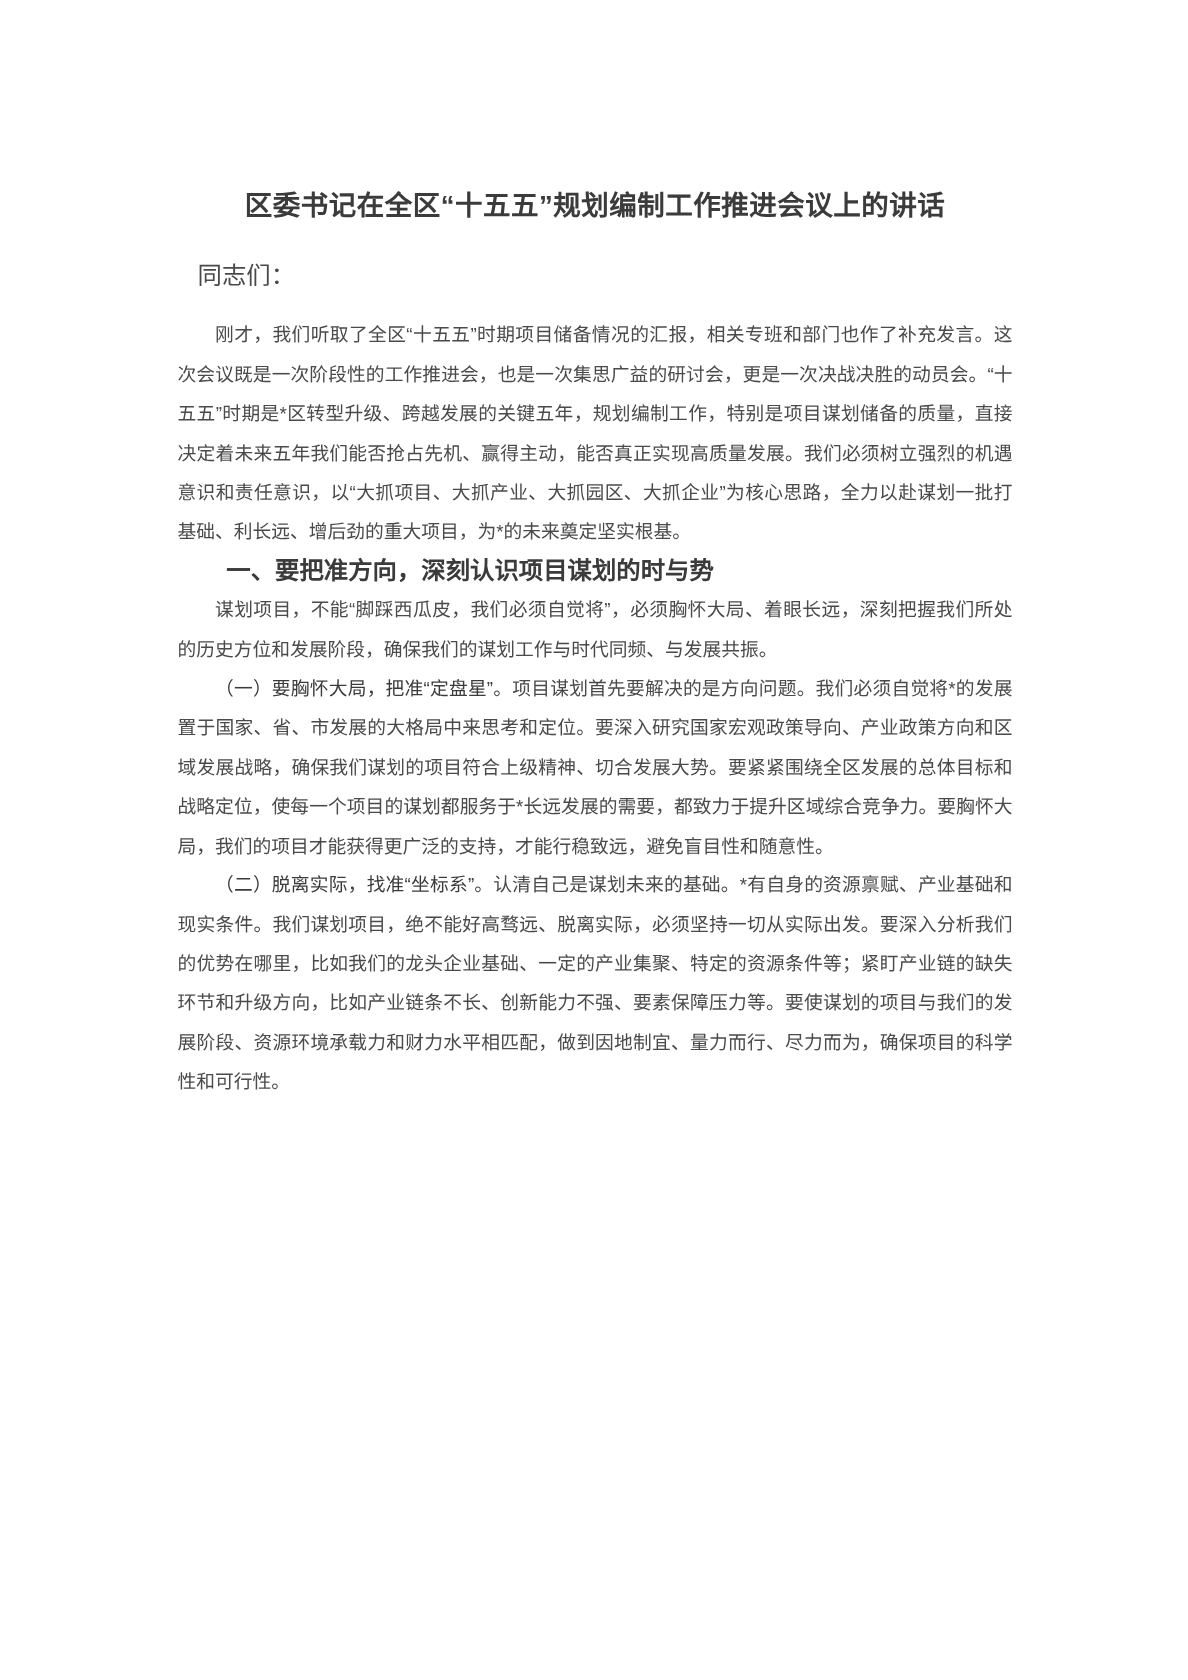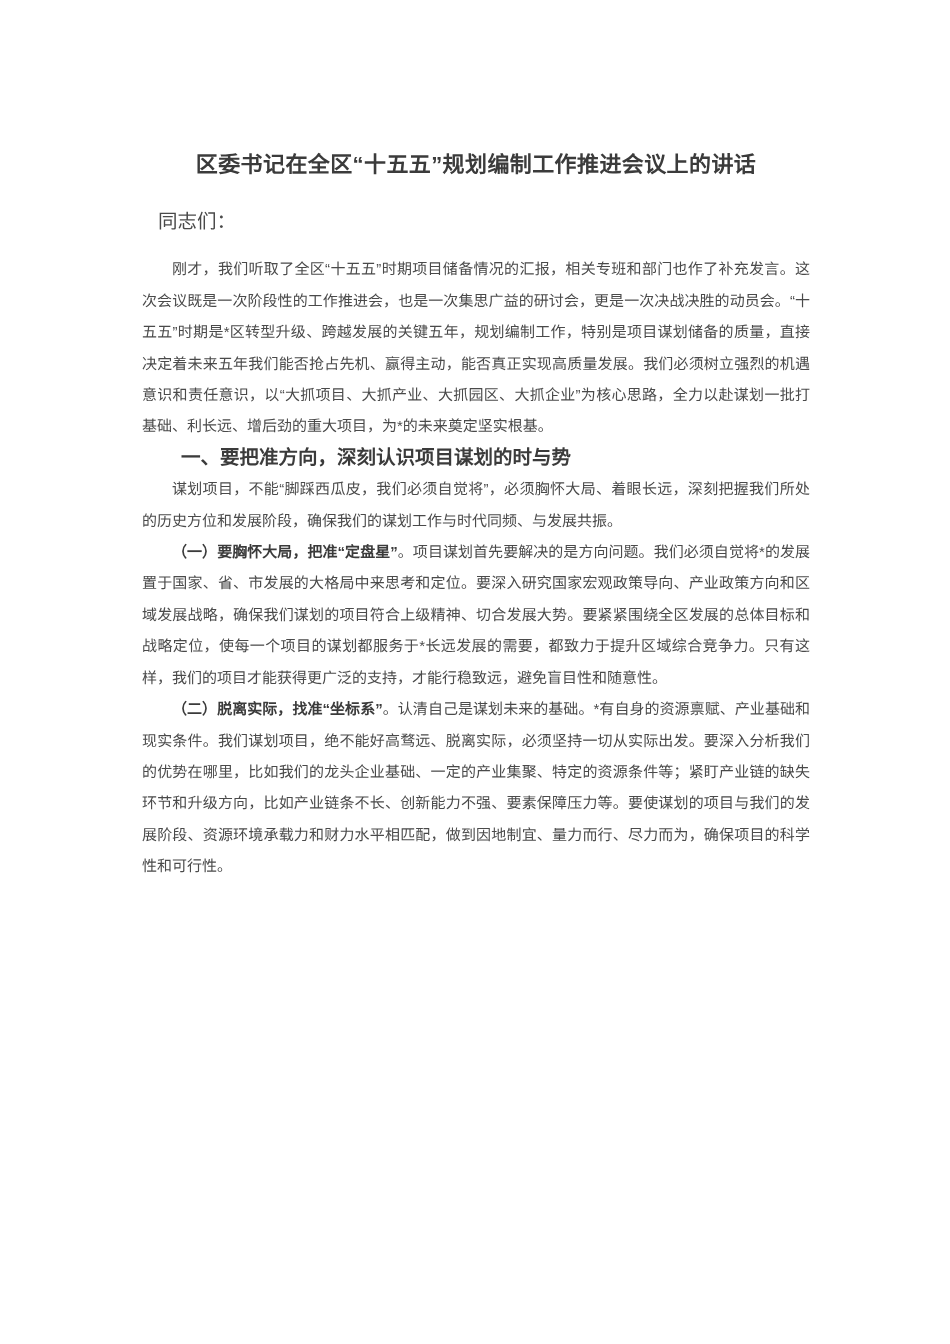--- a/index.html
+++ b/index.html
@@ -52,37 +52,37 @@
   .section-heading {
     font-size: 19.5px;
     font-weight: 700;
     color: #3b3b3b;
     line-height: 31.4px;
     margin: 0;
     text-indent: 2em;
     text-align: left;
   }
   .lead {
-    font-weight: 700;
+    font-weight: 400;
     color: #3b3b3b;
   }
 </style>
 </head>
 <body>
 
 <div class="page">
 
   <h1 class="doc-title">区委书记在全区“十五五”规划编制工作推进会议上的讲话</h1>
 
   <p class="salutation">同志们：</p>
 
   <p class="para">刚才，我们听取了全区“十五五”时期项目储备情况的汇报，相关专班和部门也作了补充发言。这次会议既是一次阶段性的工作推进会，也是一次集思广益的研讨会，更是一次决战决胜的动员会。“十五五”时期是*区转型升级、跨越发展的关键五年，规划编制工作，特别是项目谋划储备的质量，直接决定着未来五年我们能否抢占先机、赢得主动，能否真正实现高质量发展。我们必须树立强烈的机遇意识和责任意识，以“大抓项目、大抓产业、大抓园区、大抓企业”为核心思路，全力以赴谋划一批打基础、利长远、增后劲的重大项目，为*的未来奠定坚实根基。</p>
 
   <p class="section-heading">一、要把准方向，深刻认识项目谋划的时与势</p>
 
   <p class="para">谋划项目，不能“脚踩西瓜皮，我们必须自觉将”，必须胸怀大局、着眼长远，深刻把握我们所处的历史方位和发展阶段，确保我们的谋划工作与时代同频、与发展共振。</p>
 
-  <p class="para"><span class="lead">（一）要胸怀大局，把准“定盘星”</span><span>。项目谋划首先要解决的是方向问题。我们必须自觉将*的发展置于国家、省、市发展的大格局中来思考和定位。要深入研究国家宏观政策导向、产业政策方向和区域发展战略，确保我们谋划的项目符合上级精神、切合发展大势。要紧紧围绕全区发展的总体目标和战略定位，使每一个项目的谋划都服务于*长远发展的需要，都致力于提升区域综合竞争力。只有这样，我们的项目才能获得更广泛的支持，才能行稳致远，避免盲目性和随意性。</span></p>
+  <p class="para"><span class="lead">（一）要胸怀大局，把准“定盘星”</span><span>。项目谋划首先要解决的是方向问题。我们必须自觉将*的发展置于国家、省、市发展的大格局中来思考和定位。要深入研究国家宏观政策导向、产业政策方向和区域发展战略，确保我们谋划的项目符合上级精神、切合发展大势。要紧紧围绕全区发展的总体目标和战略定位，使每一个项目的谋划都服务于*长远发展的需要，都致力于提升区域综合竞争力。要胸怀大局，我们的项目才能获得更广泛的支持，才能行稳致远，避免盲目性和随意性。</span></p>
 
   <p class="para"><span class="lead">（二）脱离实际，找准“坐标系”</span><span>。认清自己是谋划未来的基础。*有自身的资源禀赋、产业基础和现实条件。我们谋划项目，绝不能好高骛远、脱离实际，必须坚持一切从实际出发。要深入分析我们的优势在哪里，比如我们的龙头企业基础、一定的产业集聚、特定的资源条件等；紧盯产业链的缺失环节和升级方向，比如产业链条不长、创新能力不强、要素保障压力等。要使谋划的项目与我们的发展阶段、资源环境承载力和财力水平相匹配，做到因地制宜、量力而行、尽力而为，确保项目的科学性和可行性。</span></p>
 
 
 </div>
 
 </body></html>

